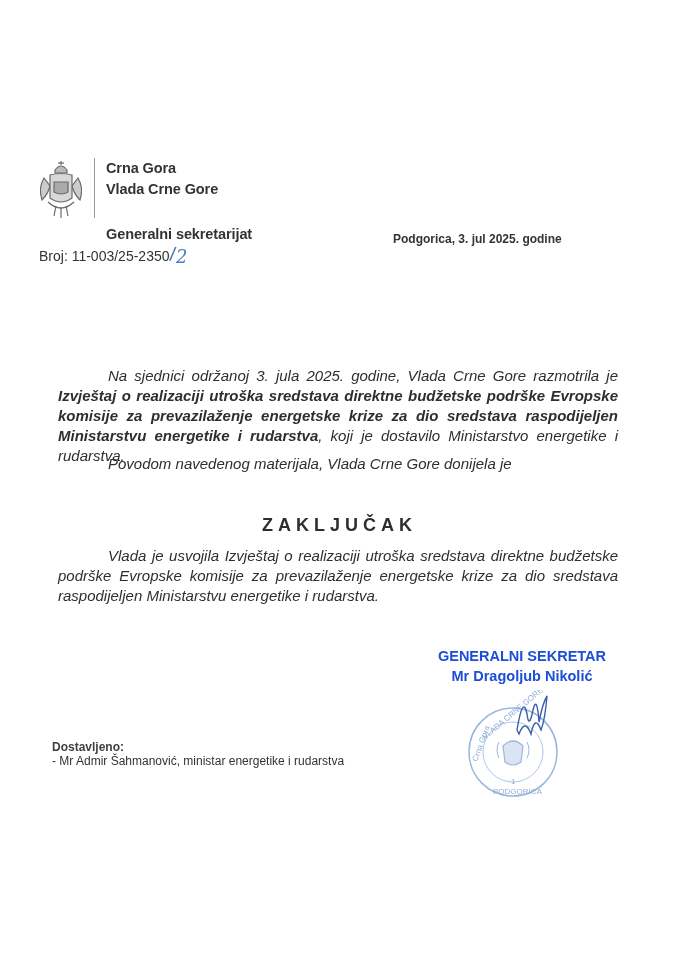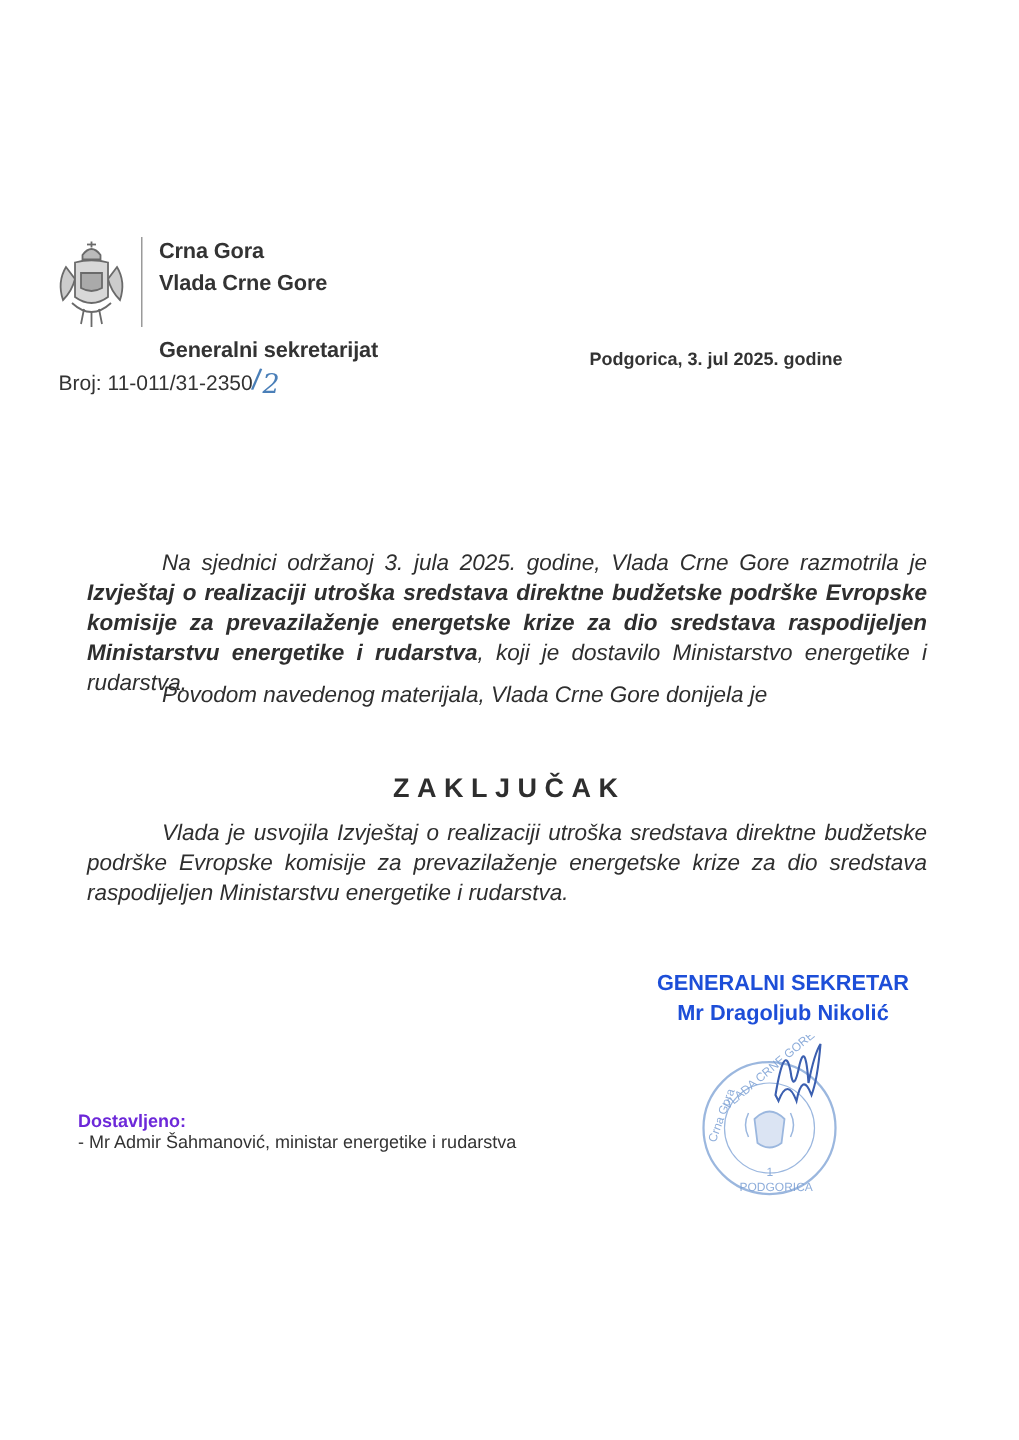--- a/index.html
+++ b/index.html
@@ -35,21 +35,21 @@
     .p3 { top: 546px; text-align: justify; }
 
     
     .sig-title { left: 412px; top: 648px; width: 220px; text-align: center; font-size: 14.5px;
                  font-weight: bold; color: #1d4ed8; }
     .sig-name { left: 412px; top: 668px; width: 220px; text-align: center; font-size: 14.5px;
                 font-weight: bold; color: #1d4ed8; }
     .stamp { left: 455px; top: 690px; width: 120px; height: 110px; }
 
     
-    .dost-label { left: 52px; top: 740px; font-size: 12px; font-weight: bold; color: #6d28d9; }
+    .dost-label { left: 52px; top: 740px; font-size: 12px; font-weight: bold; color: #404040; }
     .dost-item { left: 52px; top: 754px; font-size: 12px; color: #333; }
   </style>
 </head>
 <body>
 
 <svg class="abs coat" viewBox="0 0 50 60">
   <g fill="none" stroke="#6a6a6a" stroke-width="1.2">
     <path d="M19 10 Q25 2 31 10 L31 13 L19 13 Z" fill="#bbb"></path>
     <path d="M25 1 L25 5"></path>
     <path d="M22 3 L28 3"></path>
@@ -60,21 +60,21 @@
     <path d="M12 42 Q25 54 38 42"></path>
     <path d="M20 46 L18 56 M30 46 L32 56 M25 48 L25 58"></path>
   </g>
 </svg>
 <div class="abs vline"></div>
 <div class="abs hdr-line hdr-1">Crna Gora</div>
 <div class="abs hdr-line hdr-2">Vlada Crne Gore</div>
 <div class="abs hdr-line hdr-3">Generalni sekretarijat</div>
 
 <div class="abs broj">
-  <span>Broj: 11-011/31-2350</span><span class="broj-slash">/</span><span class="broj-hand">2</span>
+  <span>Broj: 11-003/25-2350</span><span class="broj-slash">/</span><span class="broj-hand">2</span>
 </div>
 
 <div class="abs place-date">Podgorica, 3. jul 2025. godine</div>
 
 <div class="abs body-text p1">
   <span class="indent">Na sjednici održanoj 3. jula 2025. godine, Vlada Crne Gore razmotrila je </span><span class="b">Izvještaj o realizaciji utroška sredstava direktne budžetske podrške Evropske komisije za prevazilaženje energetske krize za dio sredstava raspodijeljen Ministarstvu energetike i rudarstva</span><span>, koji je dostavilo Ministarstvo energetike i rudarstva.</span>
 </div>
 
 <div class="abs body-text p2">Povodom navedenog materijala, Vlada Crne Gore donijela je</div>
 

